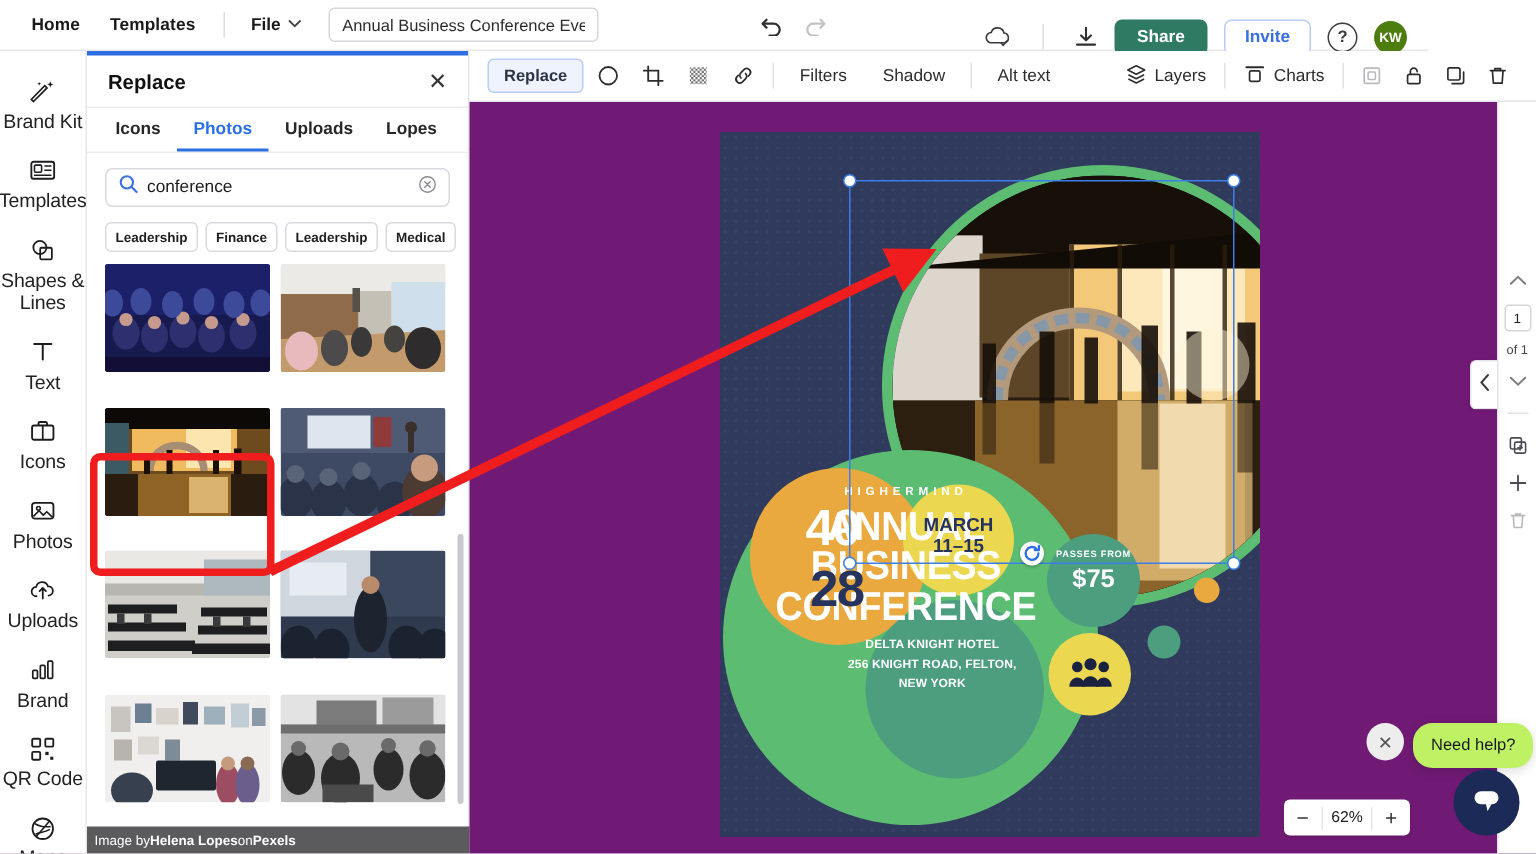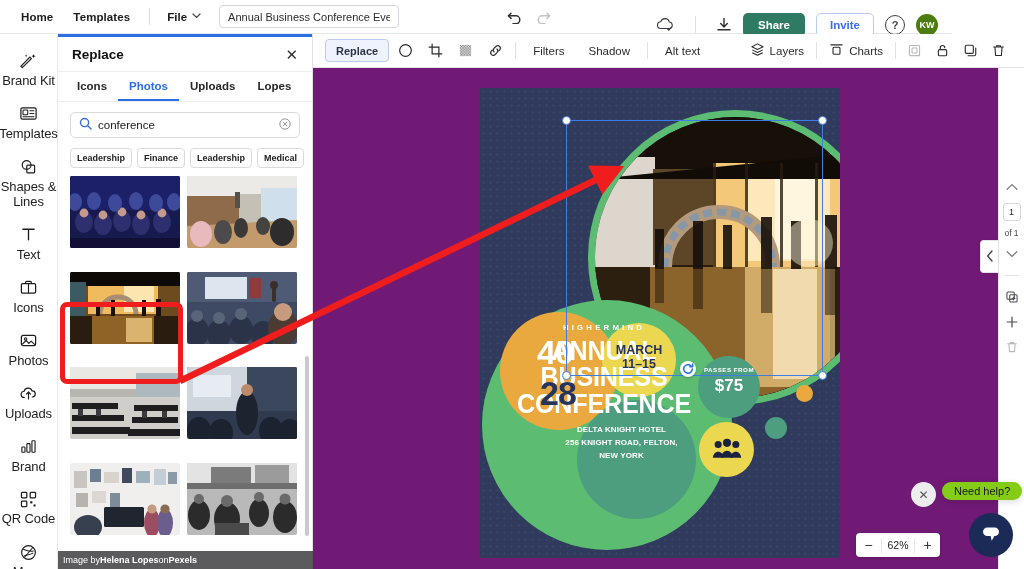--- a/index.html
+++ b/index.html
@@ -263,22 +263,22 @@
     background: #fff; border-radius: 4px; display: flex; align-items: center;
     box-shadow: 0 1px 3px rgba(0,0,0,.14); z-index: 40;
   }
   .zb {
     width: 25px; height: 24px; display: flex; align-items: center; justify-content: center;
     font-size: 14px; color: #333; cursor: pointer;
   }
   .zval { font-size: 10.5px; color: #222; padding: 0 5px; min-width: 32px; text-align: center; }
   .zdiv { width: 1px; height: 15px; background: #e6e6ea; }
   .needhelp {
-    position: absolute; left: 942px; top: 482px; height: 18px;
-    background: #84cc16; border-radius: 13px; display: flex; align-items: center;
+    position: absolute; left: 942px; top: 482px; height: 30px;
+    background: #bef264; border-radius: 13px; display: flex; align-items: center;
     padding: 0 12px; font-size: 11px; color: #17181c;
     box-shadow: 0 2px 7px rgba(0,0,0,.14); cursor: pointer; z-index: 40;
   }
   .nh-close {
     position: absolute; left: 911px; top: 482px; width: 25px; height: 25px;
     border-radius: 50%; background: #ededed; display: flex; align-items: center;
     justify-content: center; font-size: 12px; color: #555; cursor: pointer; z-index: 40;
   }
   .chatbtn {
     position: absolute; left: 969px; top: 513px; width: 44px; height: 44px;

